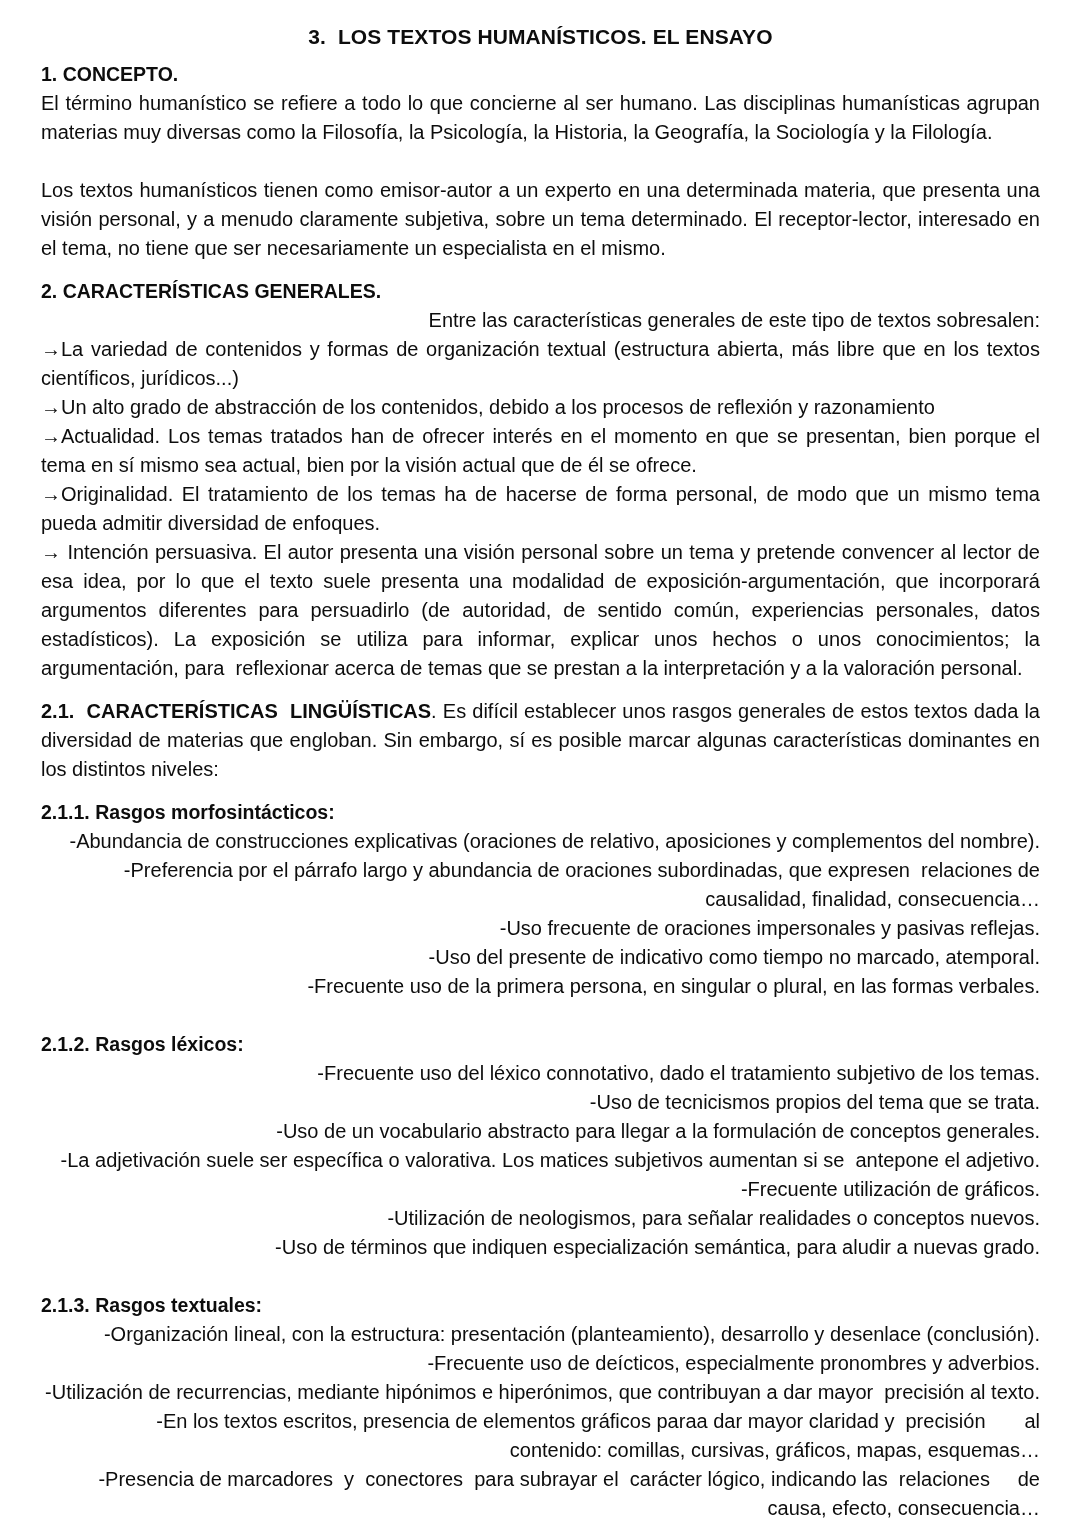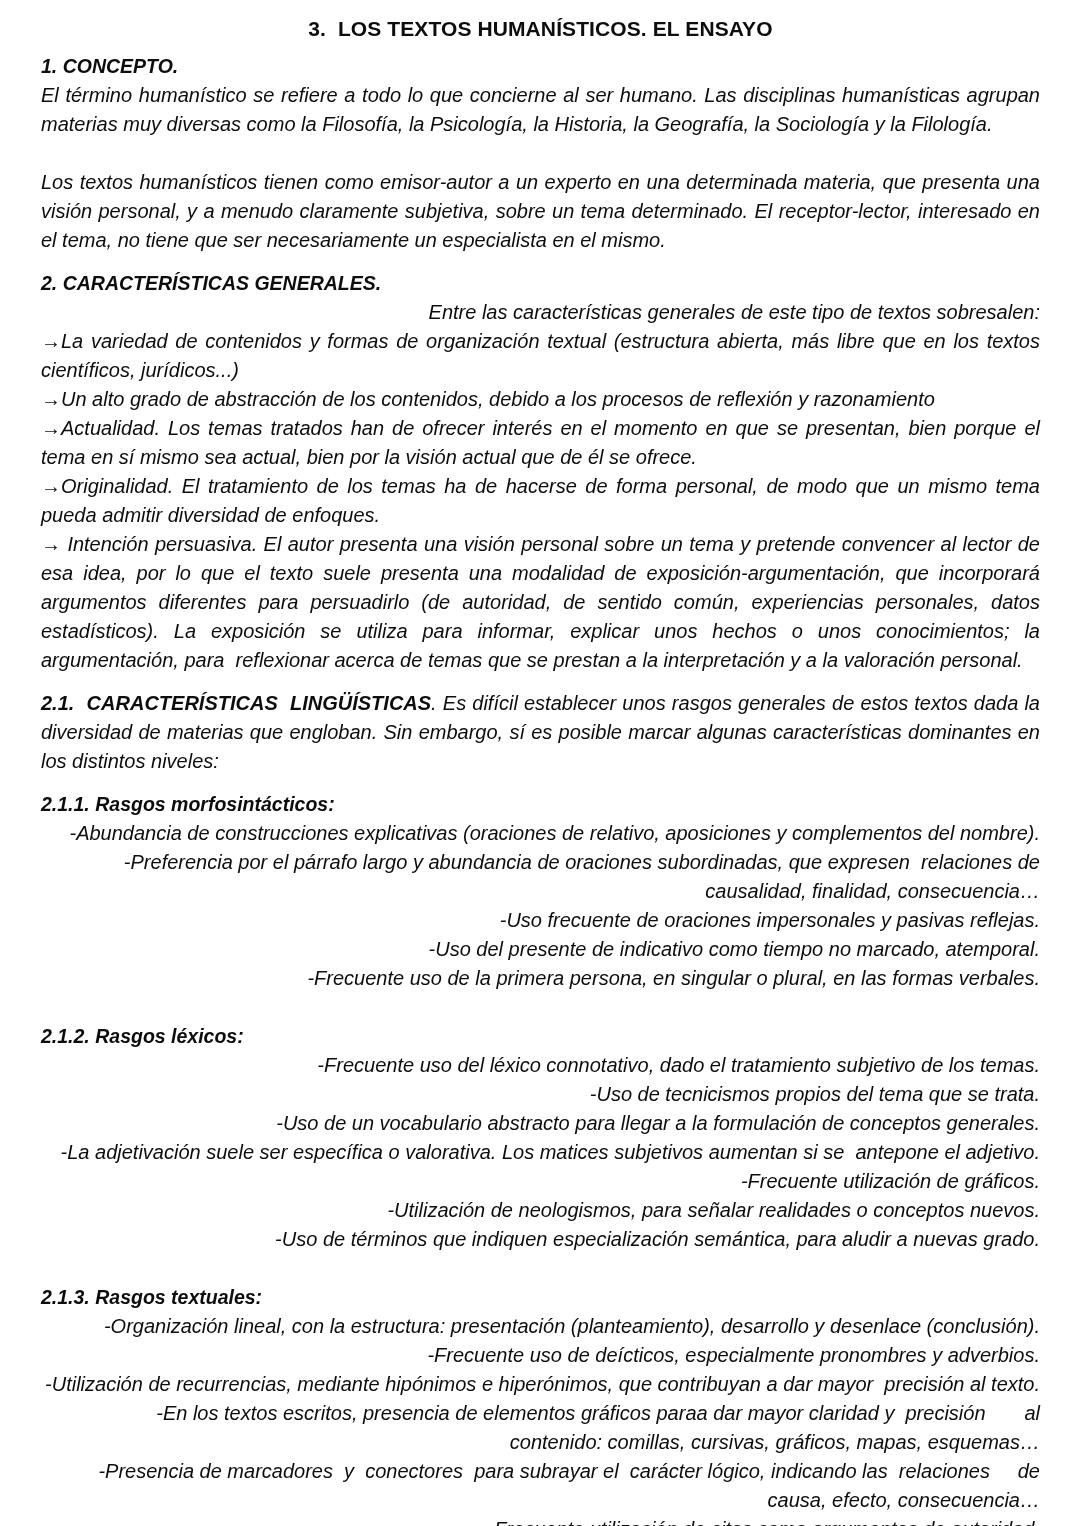--- a/index.html
+++ b/index.html
@@ -12,21 +12,21 @@
     width: 1080px;
     height: 1526px;
     font-family: "Liberation Sans", "DejaVu Sans", sans-serif;
     color: #0d0d0d;
     -webkit-font-smoothing: antialiased;
   }
   .page {
     box-sizing: border-box;
     width: 1080px;
     height: 1192px;
-    padding: 14px 40px 0 41px;
+    padding: 22px 40px 0 41px;
     background: #ffffff;
     position: relative;
   }
   .doc-title {
     font-size: 21px;
     font-weight: bold;
     text-align: center;
     letter-spacing: 0.1px;
     margin: 0 0 9px 0;
     line-height: 29px;
@@ -57,21 +57,20 @@
     height: 29px;
   }
   .spacer.half {
     height: 14px;
   }
   .inline-bold {
     font-weight: bold;
   }
   .block {
     margin: 0;
-    font-style: italic;
   }
 </style>
 </head>
 <body>
 
 <div class="page">
 
   <h1 class="doc-title">3.  LOS TEXTOS HUMANÍSTICOS. EL ENSAYO</h1>
 
   <div class="block">

